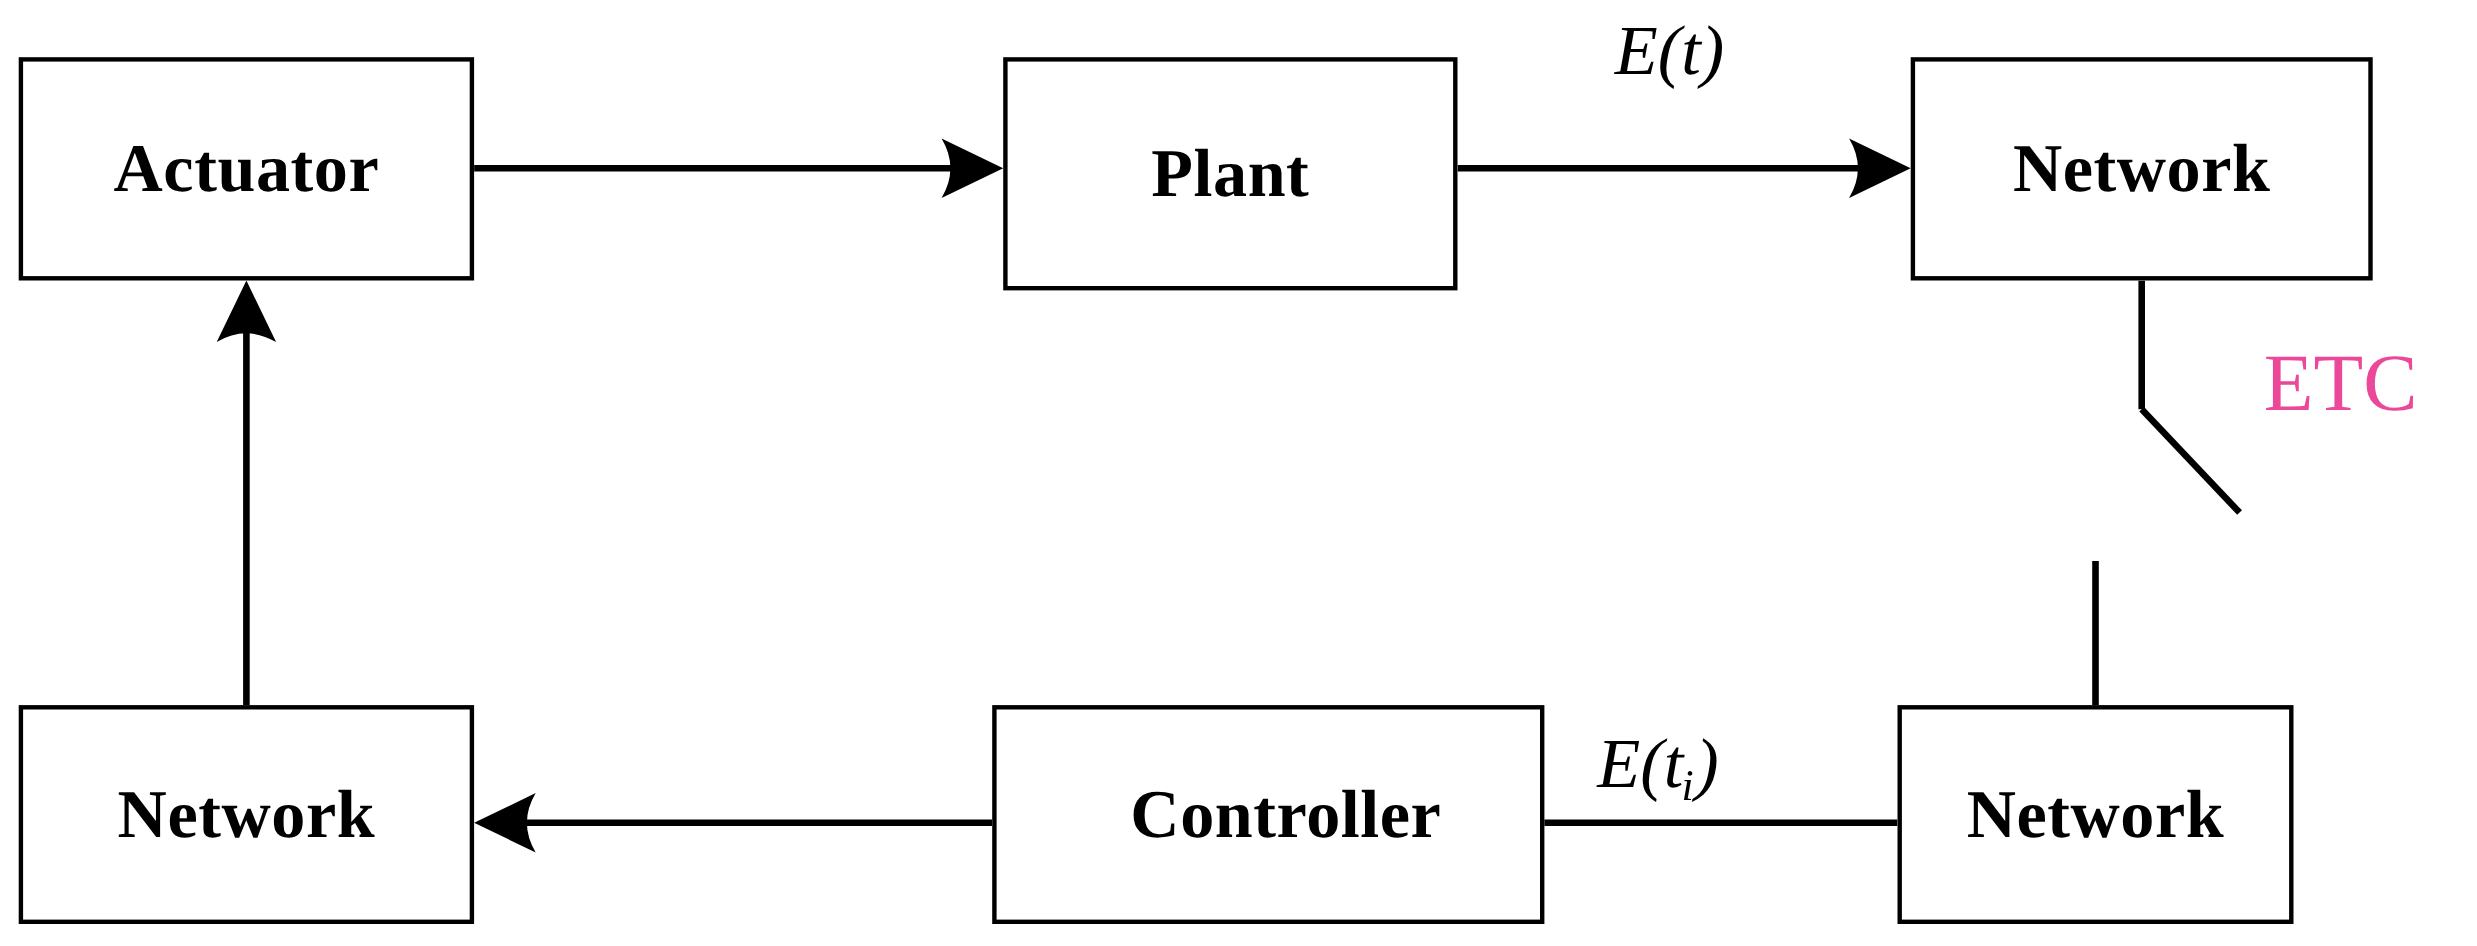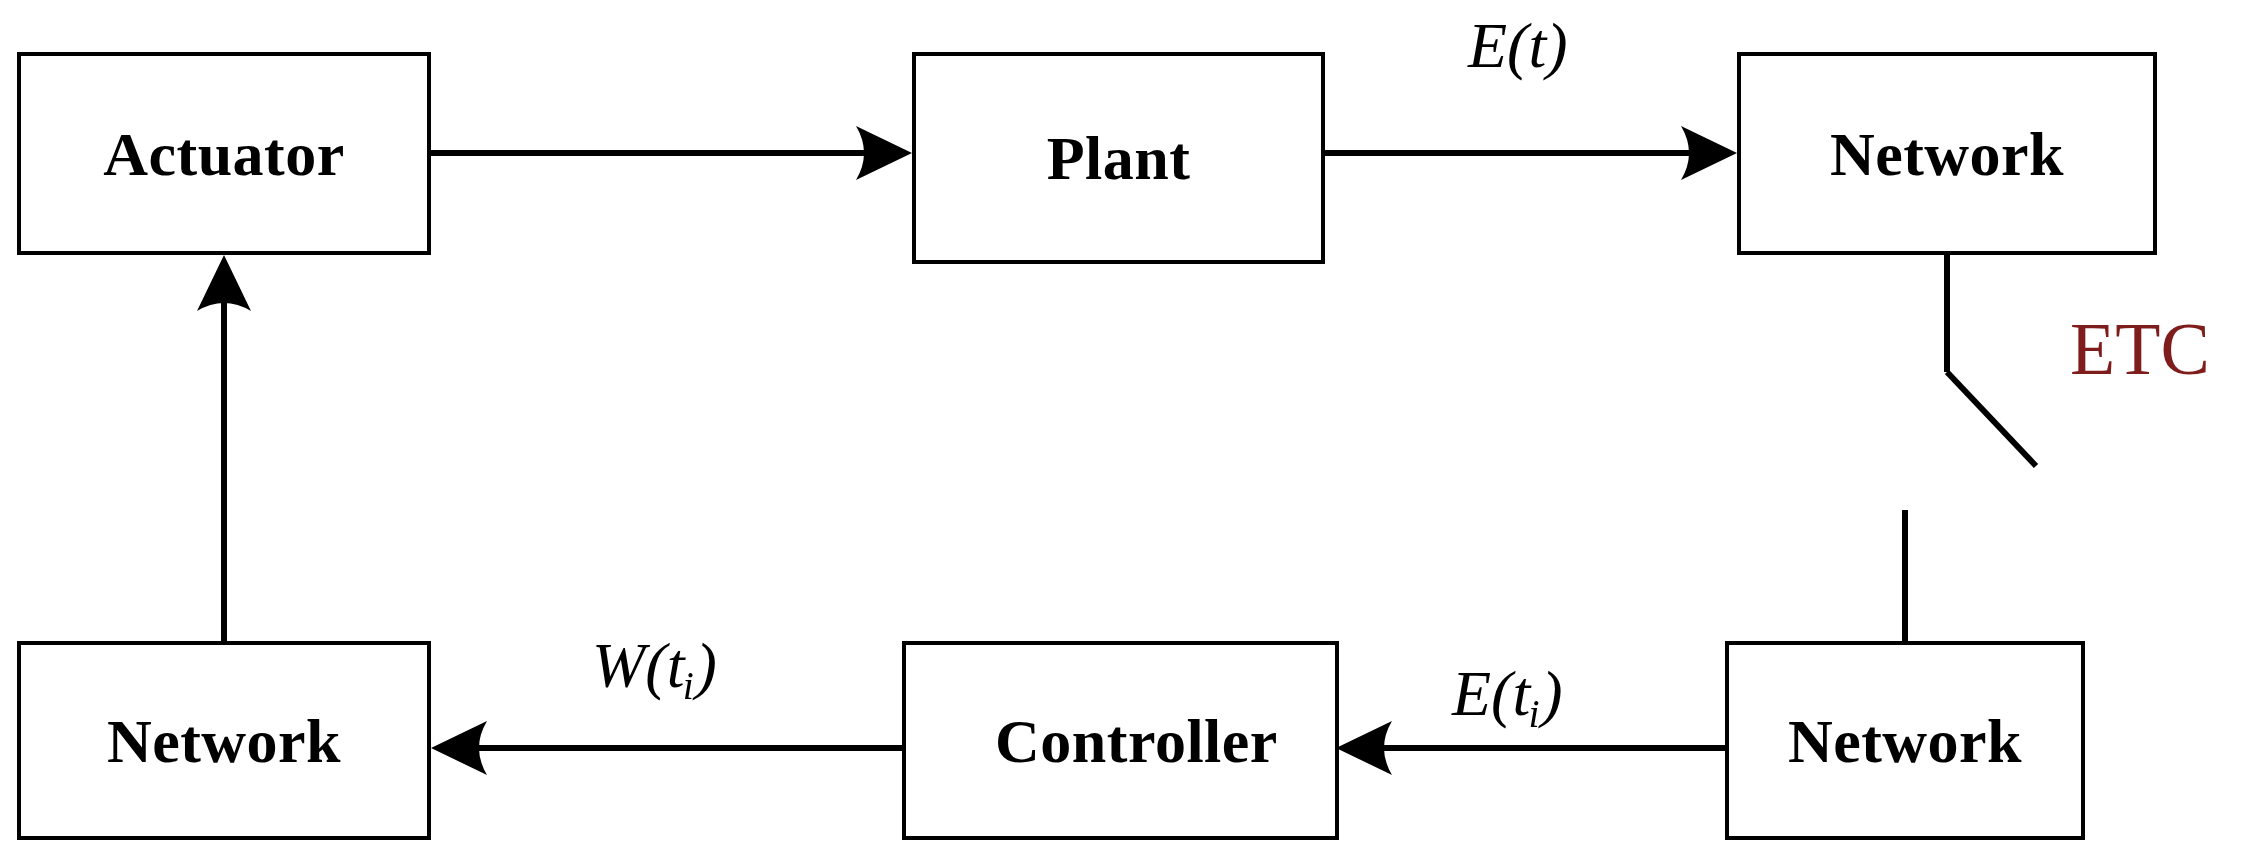--- a/index.html
+++ b/index.html
@@ -59,23 +59,22 @@
     top: 0.30em;
     left: -0.04em;
   }
   .plain-label {
     position: absolute;
     font-family: "Liberation Serif", "DejaVu Serif", serif;
     font-style: normal;
     font-weight: normal;
     font-size: 74px;
     line-height: 1;
-    color: #7f1d1d;
+    color: #ec4899;
     white-space: nowrap;
-    margin-left: 12px;
   }
 </style>
 </head>
 <body>
 
 <div id="diagram-root">
 
   <svg id="diagram-svg" viewBox="0 0 2252 860" xmlns="http://www.w3.org/2000/svg">
 
     <g>
@@ -122,35 +121,32 @@
   </div>
 
   <div class="block-box" style="left:1737px; top:52px; width:420px; height:203px;">
     <span class="block-label">Network</span>
   </div>
 
   <div class="block-box" style="left:17px; top:641px; width:414px; height:199px;">
     <span class="block-label">Network</span>
   </div>
 
-  <div class="block-box" style="left:902px; top:641px; width:437px; height:199px;padding-left:32px;">
+  <div class="block-box" style="left:902px; top:641px; width:502px; height:199px;padding-left:32px;">
     <span class="block-label">Controller</span>
   </div>
 
   <div class="block-box" style="left:1725px; top:641px; width:360px; height:199px;">
     <span class="block-label">Network</span>
   </div>
 
   <div class="edge-label" style="left:1468px; top:14px;text-align:center;">
     <span>E</span><span>(</span><span>t</span><span class="sub"></span><span>)</span>
   </div>
 
   <div class="edge-label" style="left:1452px; top:662px;text-align:center;">
     <span>E</span><span>(</span><span>t</span><span class="sub">i</span><span>)</span>
   </div>
 
-  <div class="edge-label" style="left:592px; top:634px;">
-    <span>W</span><span>(</span><span>t</span><span class="sub">i</span><span>)</span>
-  </div>
 
   <div class="plain-label" style="left:2058px; top:312px;">ETC</div>
 
 </div>
 
 </body></html>

